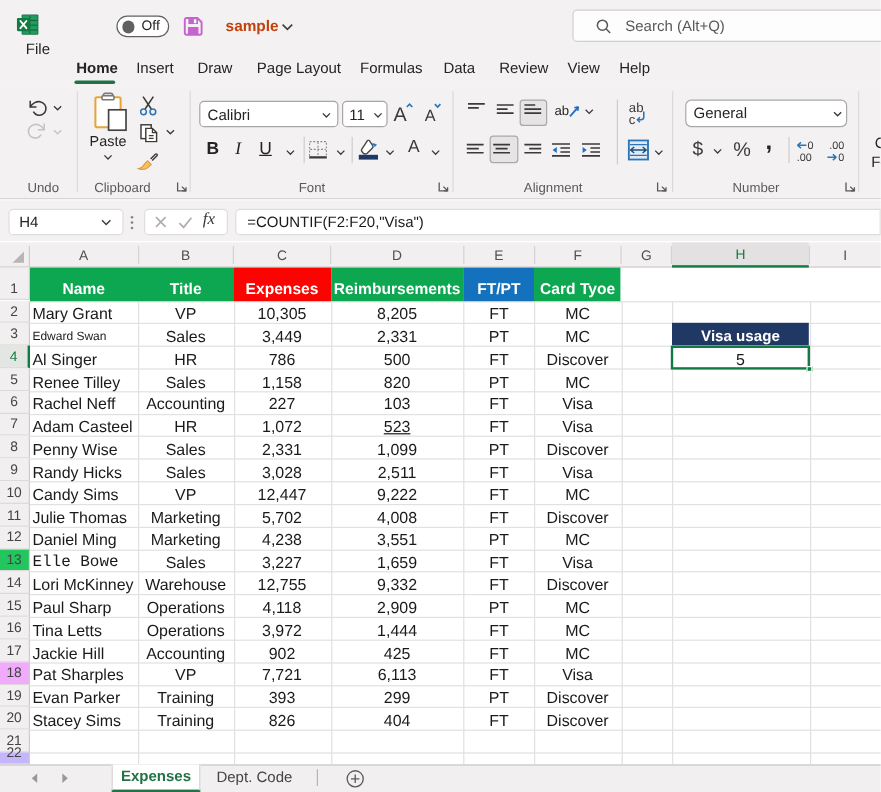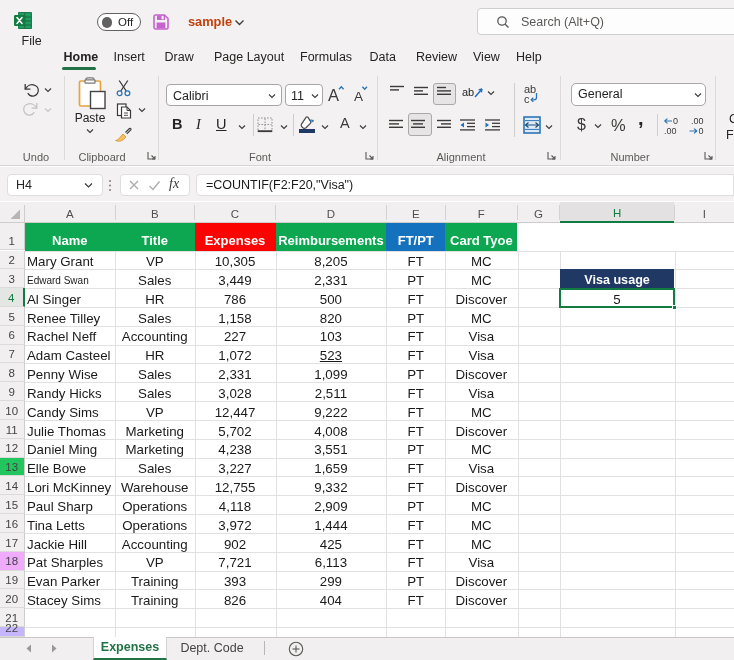--- a/index.html
+++ b/index.html
@@ -428,21 +428,21 @@
 <div class="abs ctext" style="left:194.5px;top:419.96999999999997px;width:81.0px;height:18.83px;padding-top:3.4px;font-size:13.3px;color:#1a1a1a;">5,702</div>
 <div class="abs ctext" style="left:275.5px;top:419.96999999999997px;width:110.80000000000001px;height:18.83px;padding-top:3.4px;font-size:13.3px;color:#1a1a1a;">4,008</div>
 <div class="abs ctext" style="left:386.3px;top:419.96999999999997px;width:58.89999999999998px;height:18.83px;padding-top:3.4px;font-size:13.3px;color:#1a1a1a;">FT</div>
 <div class="abs ctext" style="left:445.2px;top:419.96999999999997px;width:72.30000000000001px;height:18.83px;padding-top:3.4px;font-size:13.3px;color:#1a1a1a;">Discover</div>
 <div class="abs ltext" style="left:27.0px;top:438.79999999999995px;width:87.5px;height:18.83px;padding-top:3.4px;font-size:13.3px;color:#1a1a1a;white-space:nowrap;">Daniel Ming</div>
 <div class="abs ctext" style="left:115px;top:438.79999999999995px;width:79.5px;height:18.83px;padding-top:3.4px;font-size:13.3px;color:#1a1a1a;">Marketing</div>
 <div class="abs ctext" style="left:194.5px;top:438.79999999999995px;width:81.0px;height:18.83px;padding-top:3.4px;font-size:13.3px;color:#1a1a1a;">4,238</div>
 <div class="abs ctext" style="left:275.5px;top:438.79999999999995px;width:110.80000000000001px;height:18.83px;padding-top:3.4px;font-size:13.3px;color:#1a1a1a;">3,551</div>
 <div class="abs ctext" style="left:386.3px;top:438.79999999999995px;width:58.89999999999998px;height:18.83px;padding-top:3.4px;font-size:13.3px;color:#1a1a1a;">PT</div>
 <div class="abs ctext" style="left:445.2px;top:438.79999999999995px;width:72.30000000000001px;height:18.83px;padding-top:3.4px;font-size:13.3px;color:#1a1a1a;">MC</div>
-<div class="abs ltext" style="left:27.0px;top:457.63px;width:87.5px;height:18.83px;padding-top:3.4px;font-size:13.3px;color:#1a1a1a;white-space:nowrap;">Elle Bowe</div>
+<div class="abs ltext" style="left:27.0px;top:457.63px;width:87.5px;height:18.83px;padding-top:3.4px;font-size:13.3px;color:#1a1a1a;white-space:nowrap;font-family:Liberation Mono, monospace;">Elle Bowe</div>
 <div class="abs ctext" style="left:115px;top:457.63px;width:79.5px;height:18.83px;padding-top:3.4px;font-size:13.3px;color:#1a1a1a;">Sales</div>
 <div class="abs ctext" style="left:194.5px;top:457.63px;width:81.0px;height:18.83px;padding-top:3.4px;font-size:13.3px;color:#1a1a1a;">3,227</div>
 <div class="abs ctext" style="left:275.5px;top:457.63px;width:110.80000000000001px;height:18.83px;padding-top:3.4px;font-size:13.3px;color:#1a1a1a;">1,659</div>
 <div class="abs ctext" style="left:386.3px;top:457.63px;width:58.89999999999998px;height:18.83px;padding-top:3.4px;font-size:13.3px;color:#1a1a1a;">FT</div>
 <div class="abs ctext" style="left:445.2px;top:457.63px;width:72.30000000000001px;height:18.83px;padding-top:3.4px;font-size:13.3px;color:#1a1a1a;">Visa</div>
 <div class="abs ltext" style="left:27.0px;top:476.46px;width:87.5px;height:18.83px;padding-top:3.4px;font-size:13.3px;color:#1a1a1a;white-space:nowrap;">Lori McKinney</div>
 <div class="abs ctext" style="left:115px;top:476.46px;width:79.5px;height:18.83px;padding-top:3.4px;font-size:13.3px;color:#1a1a1a;">Warehouse</div>
 <div class="abs ctext" style="left:194.5px;top:476.46px;width:81.0px;height:18.83px;padding-top:3.4px;font-size:13.3px;color:#1a1a1a;">12,755</div>
 <div class="abs ctext" style="left:275.5px;top:476.46px;width:110.80000000000001px;height:18.83px;padding-top:3.4px;font-size:13.3px;color:#1a1a1a;">9,332</div>
 <div class="abs ctext" style="left:386.3px;top:476.46px;width:58.89999999999998px;height:18.83px;padding-top:3.4px;font-size:13.3px;color:#1a1a1a;">FT</div>

